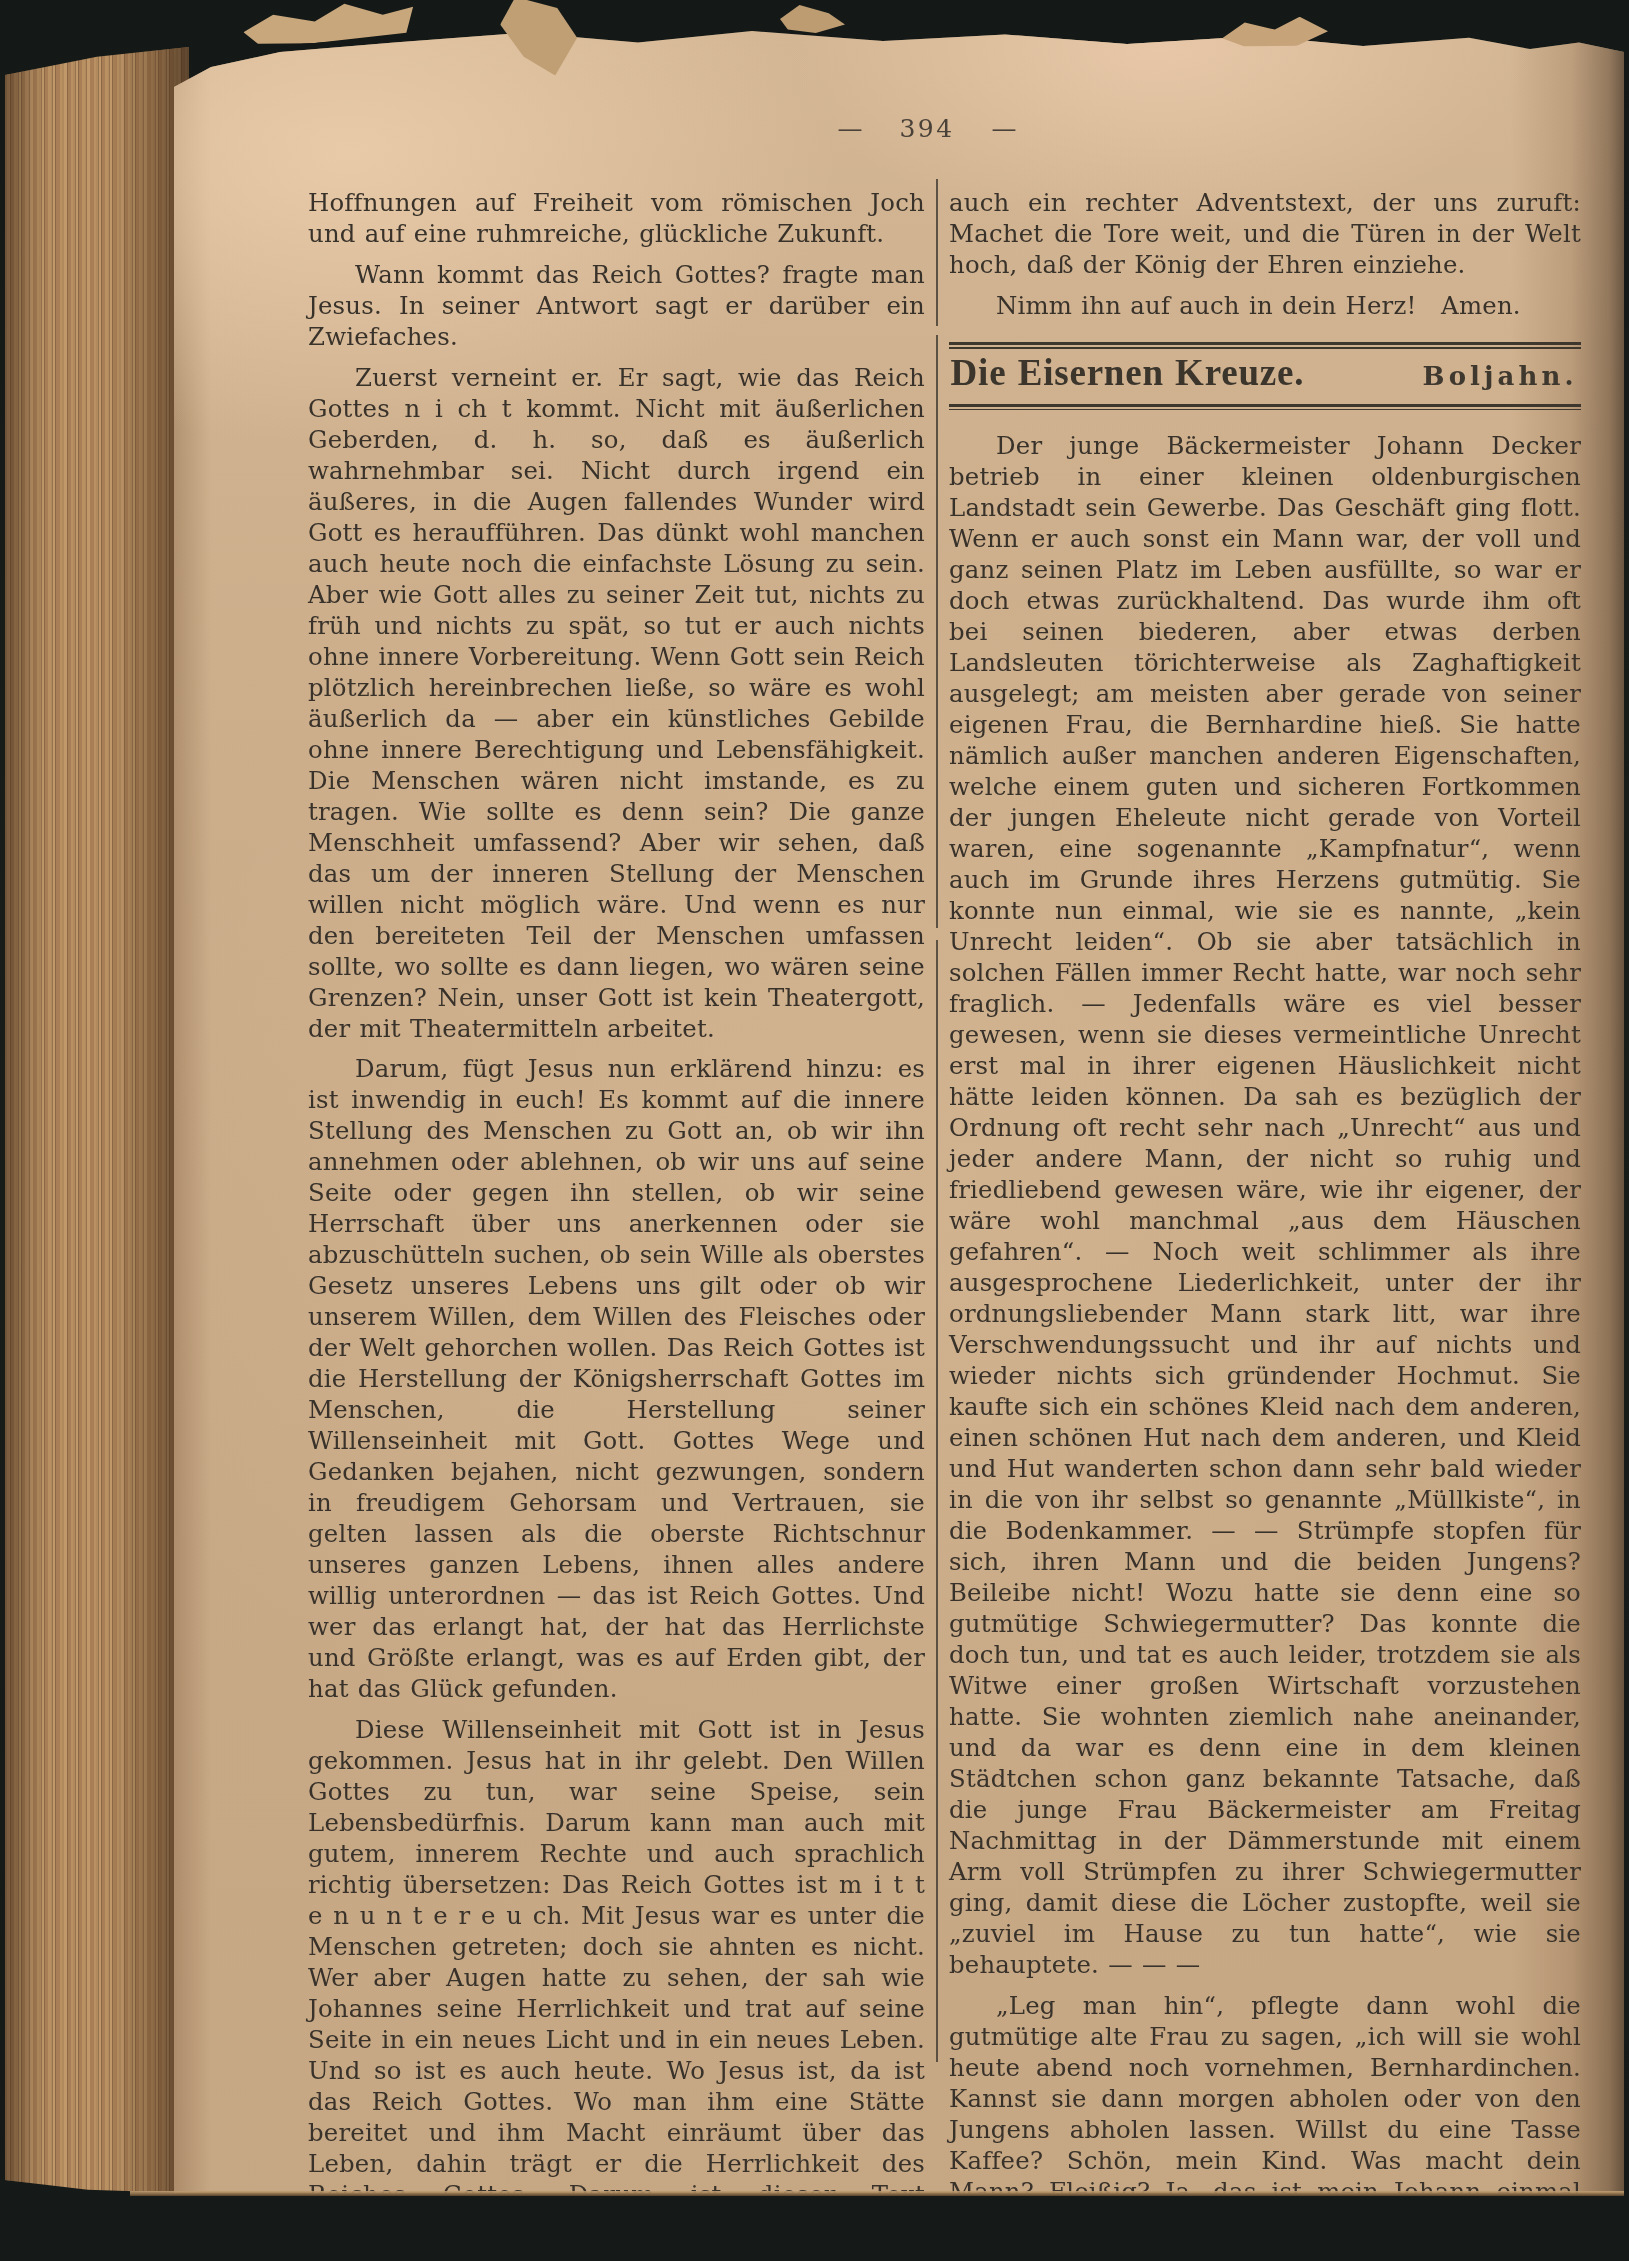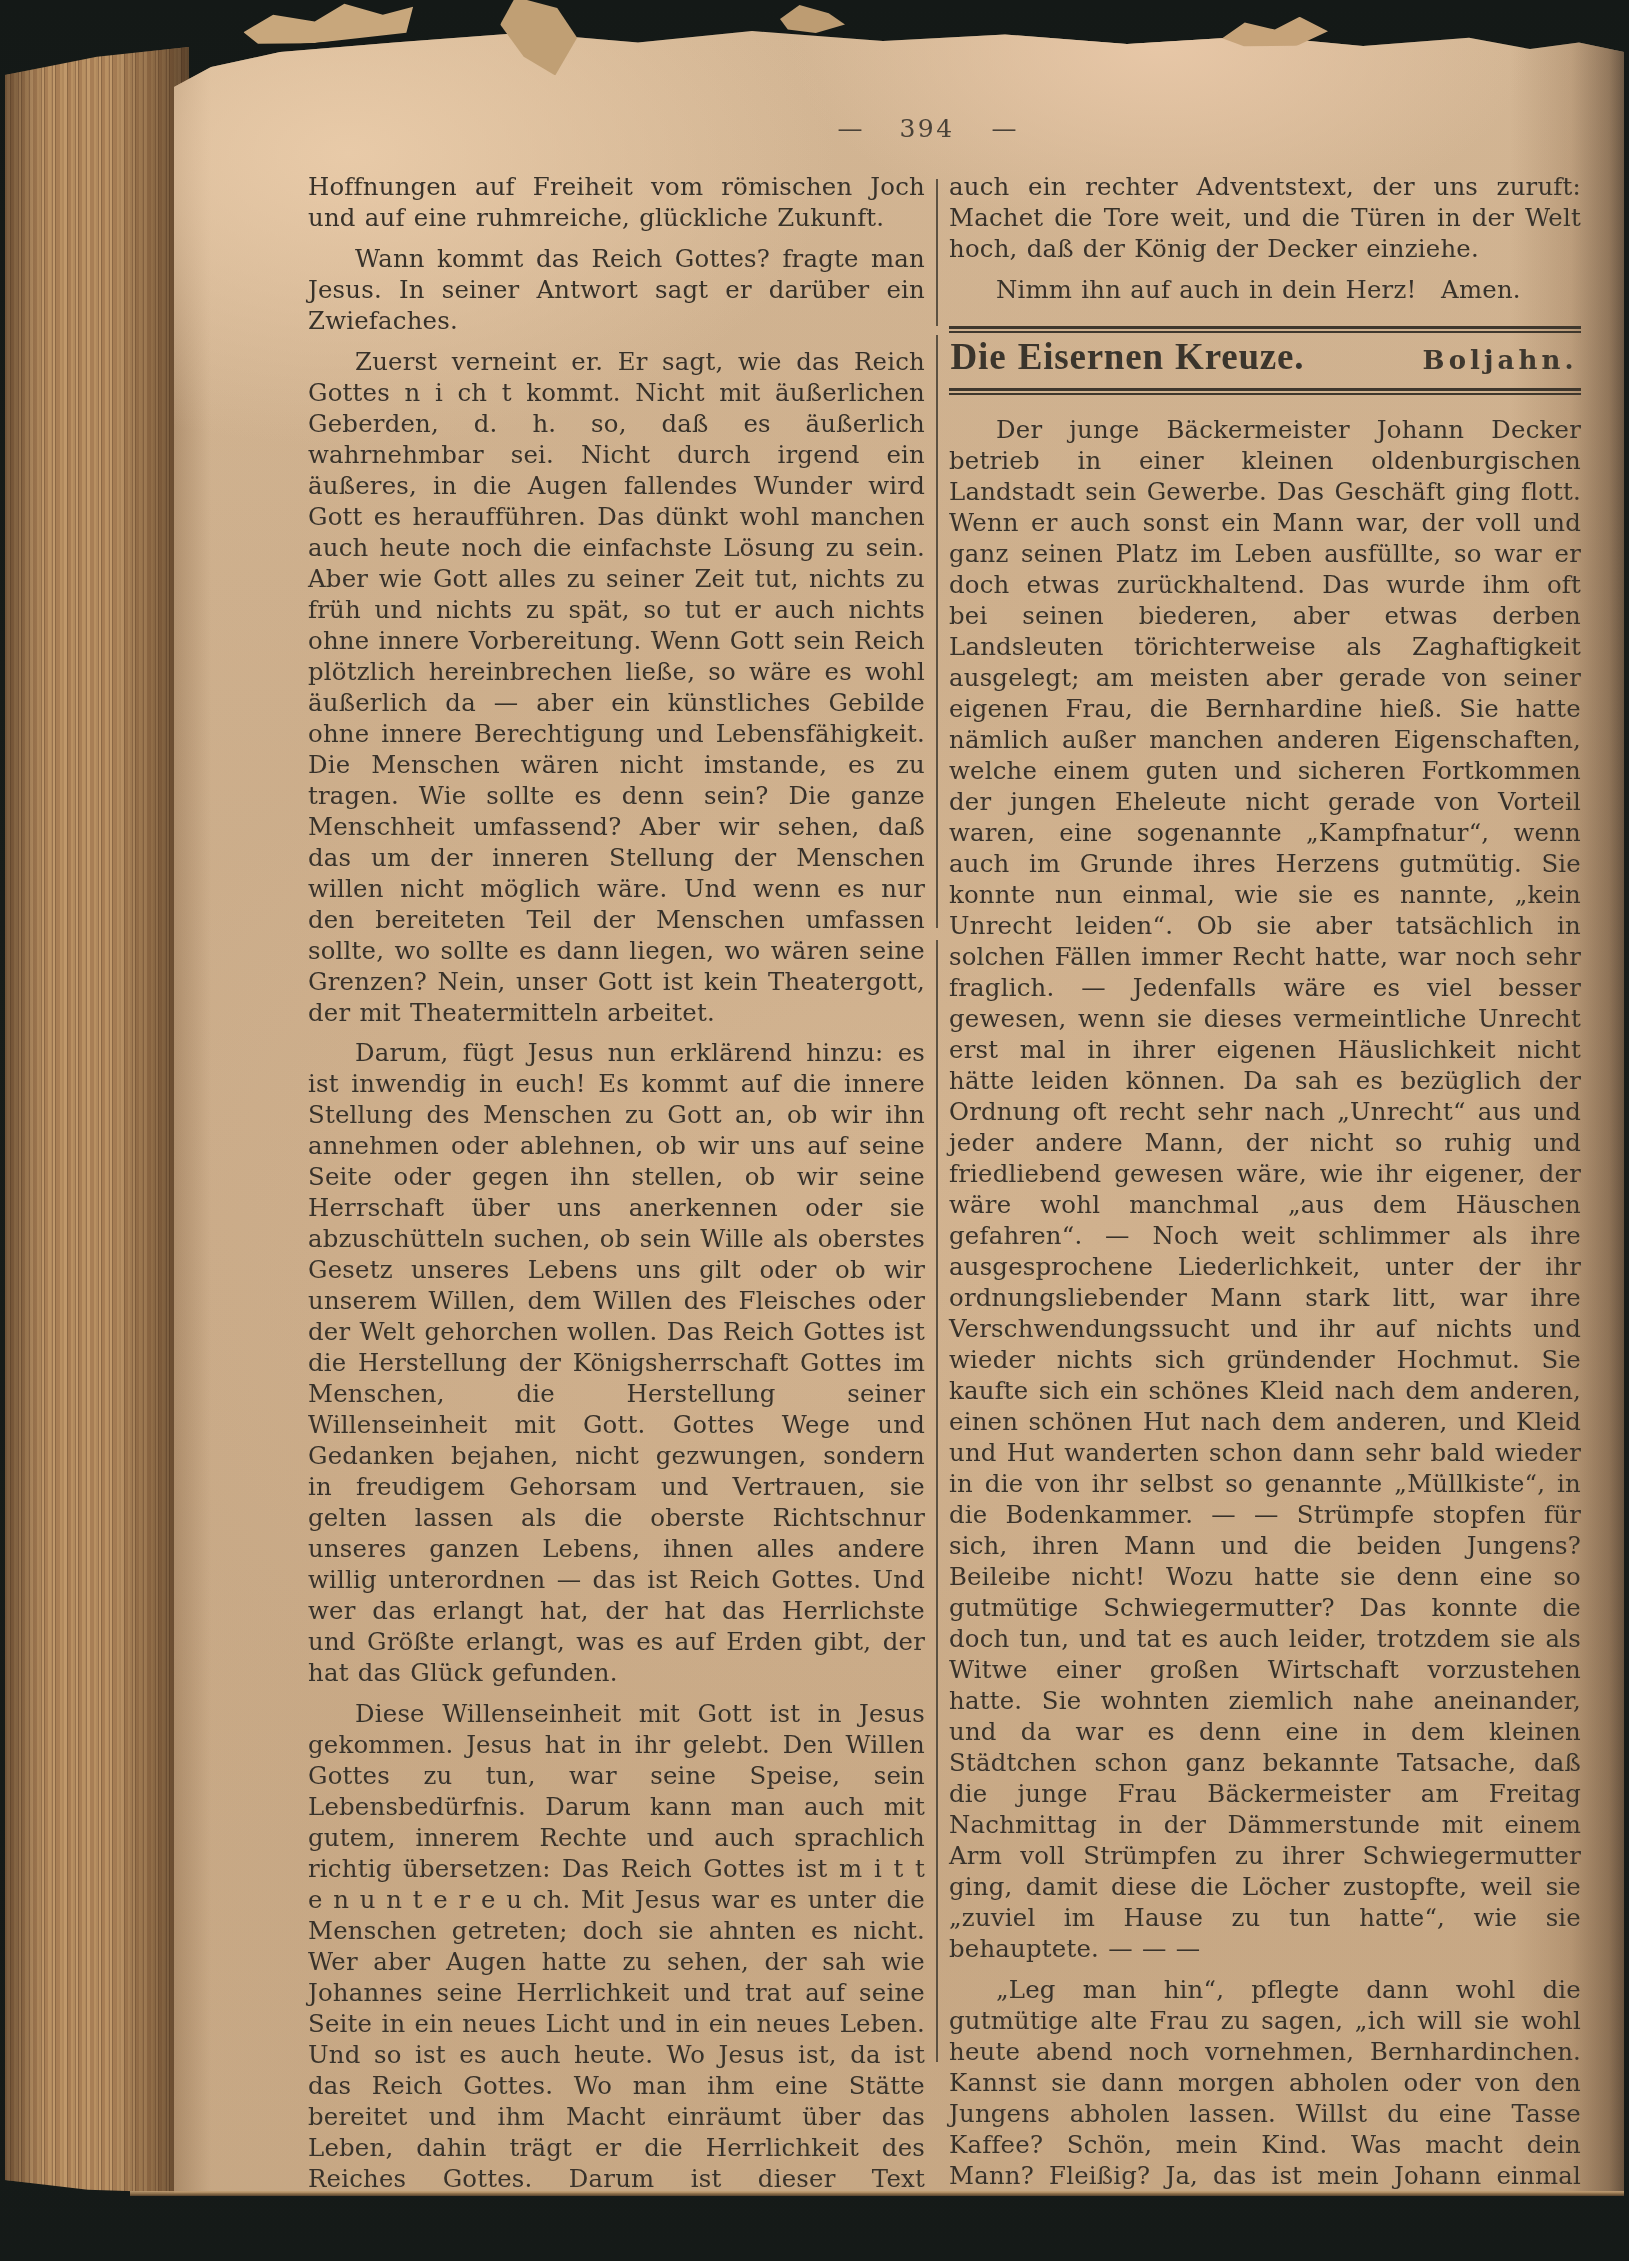--- a/index.html
+++ b/index.html
@@ -53,21 +53,21 @@
           clip-path: polygon(0 60%, 22% 10%, 50% 40%, 74% 0, 100% 55%, 70% 100%, 20% 92%); }
   
   .page-header {
     position: absolute; left: 130px; top: 91px; width: 1246px;
     display: flex; justify-content: center; align-items: center; gap: 37px;
     font-size: 25px; color: #4a4238;
   }
   .page-header .num { letter-spacing: 2.4px; }
   
   .col {
-    position: absolute; top: 148px;
+    position: absolute; top: 164px;
     font-size: 24.4px; line-height: 31px; text-align: justify;
     letter-spacing: 0.2px; word-spacing: 1.2px;
   }
   .col-left  { left: 134px; width: 617px; }
   .col-right { left: 775px; width: 632px; }
   .col p { margin: 0 0 9.8px 0; }
   .col p.ind { text-indent: 47px; }
   .col p.stretch-last { text-align-last: justify; }
   .divider {
     position: absolute; left: 762px; top: 156px; width: 2.4px; height: 1883px;
@@ -109,21 +109,21 @@
       <p class="cont">Hoffnungen auf Freiheit vom römischen Joch und auf eine ruhmreiche, glückliche Zukunft.</p>
       <p class="ind">Wann kommt das Reich Gottes? fragte man Jesus. In seiner Antwort sagt er darüber ein Zwiefaches.</p>
       <p class="ind">Zuerst verneint er. Er sagt, wie das Reich Gottes n i ch t kommt. Nicht mit äußerlichen Geberden, d. h. so, daß es äußerlich wahrnehmbar sei. Nicht durch irgend ein äußeres, in die Augen fallendes Wunder wird Gott es heraufführen. Das dünkt wohl manchen auch heute noch die einfachste Lösung zu sein. Aber wie Gott alles zu seiner Zeit tut, nichts zu früh und nichts zu spät, so tut er auch nichts ohne innere Vorbereitung. Wenn Gott sein Reich plötzlich hereinbrechen ließe, so wäre es wohl äußerlich da — aber ein künstliches Gebilde ohne innere Berechtigung und Lebensfähigkeit. Die Menschen wären nicht imstande, es zu tragen. Wie sollte es denn sein? Die ganze Menschheit umfassend? Aber wir sehen, daß das um der inneren Stellung der Menschen willen nicht möglich wäre. Und wenn es nur den bereiteten Teil der Menschen umfassen sollte, wo sollte es dann liegen, wo wären seine Grenzen? Nein, unser Gott ist kein Theatergott, der mit Theatermitteln arbeitet.</p>
       <p class="ind">Darum, fügt Jesus nun erklärend hinzu: es ist inwendig in euch! Es kommt auf die innere Stellung des Menschen zu Gott an, ob wir ihn annehmen oder ablehnen, ob wir uns auf seine Seite oder gegen ihn stellen, ob wir seine Herrschaft über uns anerkennen oder sie abzuschütteln suchen, ob sein Wille als oberstes Gesetz unseres Lebens uns gilt oder ob wir unserem Willen, dem Willen des Fleisches oder der Welt gehorchen wollen. Das Reich Gottes ist die Herstellung der Königsherrschaft Gottes im Menschen, die Herstellung seiner Willenseinheit mit Gott. Gottes Wege und Gedanken bejahen, nicht gezwungen, sondern in freudigem Gehorsam und Vertrauen, sie gelten lassen als die oberste Richtschnur unseres ganzen Lebens, ihnen alles andere willig unterordnen — das ist Reich Gottes. Und wer das erlangt hat, der hat das Herrlichste und Größte erlangt, was es auf Erden gibt, der hat das Glück gefunden.</p>
       <p class="ind stretch-last">Diese Willenseinheit mit Gott ist in Jesus gekommen. Jesus hat in ihr gelebt. Den Willen Gottes zu tun, war seine Speise, sein Lebensbedürfnis. Darum kann man auch mit gutem, innerem Rechte und auch sprachlich richtig übersetzen: Das Reich Gottes ist m i t t e n  u n t e r  e u ch. Mit Jesus war es unter die Menschen getreten; doch sie ahnten es nicht. Wer aber Augen hatte zu sehen, der sah wie Johannes seine Herrlichkeit und trat auf seine Seite in ein neues Licht und in ein neues Leben. Und so ist es auch heute. Wo Jesus ist, da ist das Reich Gottes. Wo man ihm eine Stätte bereitet und ihm Macht einräumt über das Leben, dahin trägt er die Herrlichkeit des Reiches Gottes. Darum ist dieser Text</p>
     </div>
 
     <div class="divider"></div>
 
     <div class="col col-right">
-      <p class="cont">auch ein rechter Adventstext, der uns zuruft: Machet die Tore weit, und die Türen in der Welt hoch, daß der König der Decker einziehe.</p>
+      <p class="cont">auch ein rechter Adventstext, der uns zuruft: Machet die Tore weit, und die Türen in der Welt hoch, daß der König der Ehren einziehe.</p>
       <p class="ind">Nimm ihn auf auch in dein Herz! Amen.</p>
 
       <div class="section-head">
         <div class="rule"></div>
         <div class="head-row">
           <span class="head-title">Die Eisernen Kreuze.</span>
           <span class="head-author">Boljahn.</span>
         </div>
         <div class="rule"></div>
       </div>

